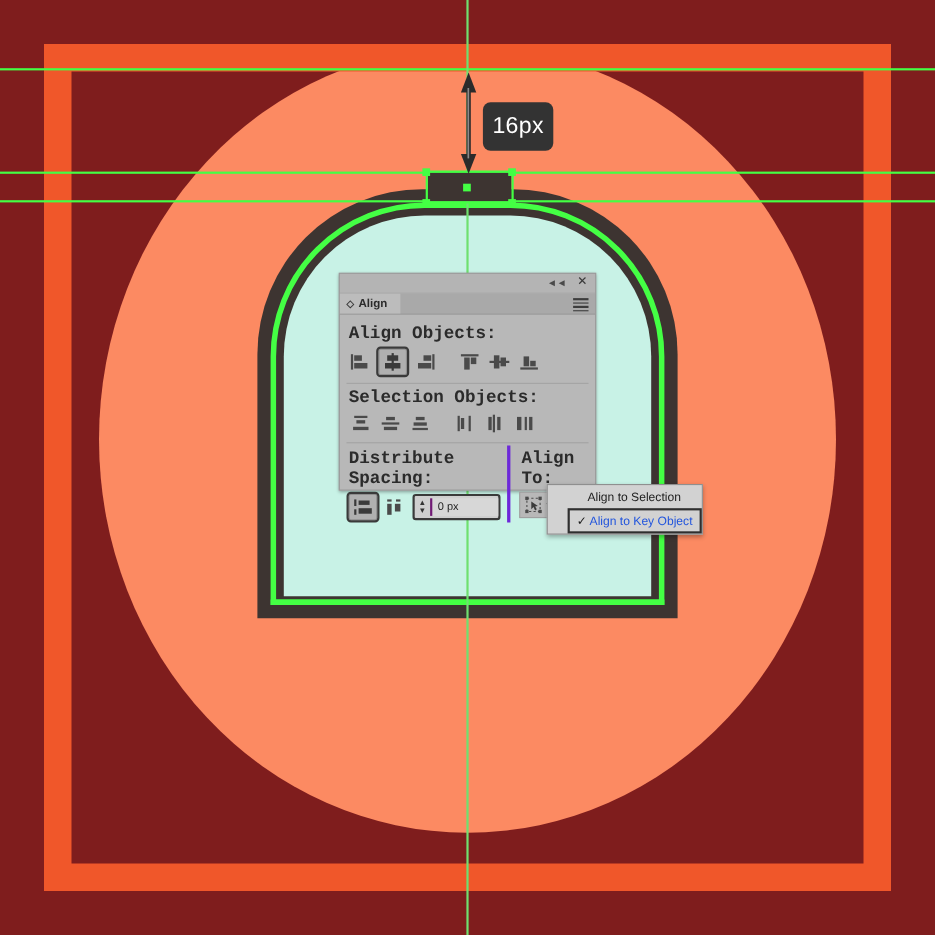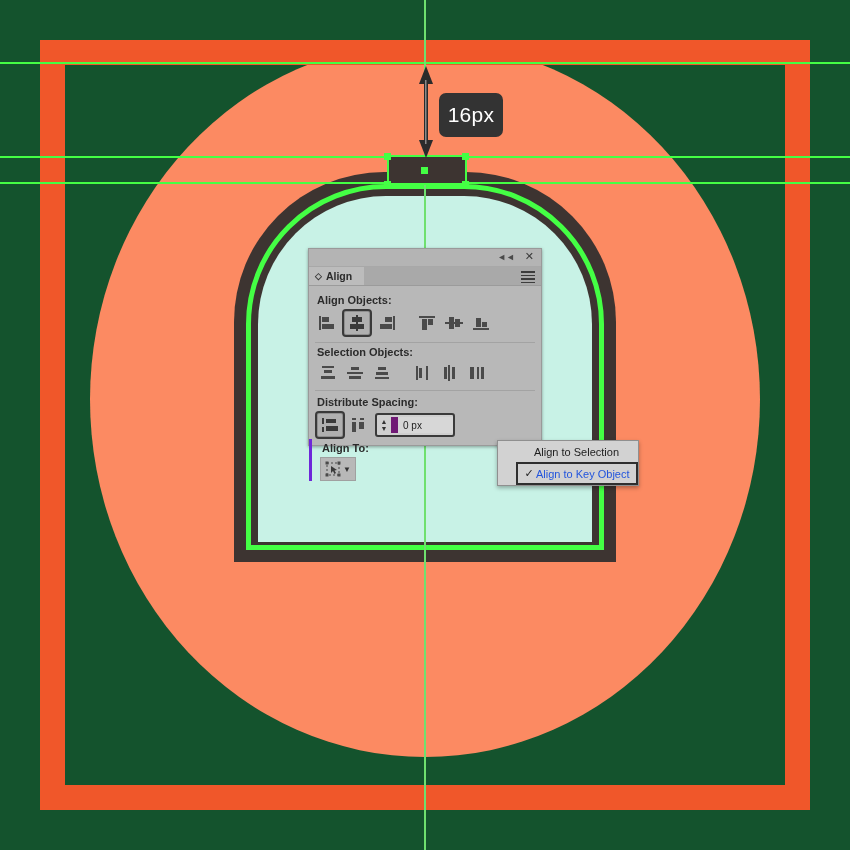--- a/index.html
+++ b/index.html
@@ -3,21 +3,21 @@
 <meta charset="utf-8">
 <style>
   html,body{margin:0;padding:0;}
   body{
     width:850px;height:850px;
     background:#ffffff;
     font-family:"Liberation Sans", sans-serif;
     overflow:hidden;
     position:relative;
   }
-  #stage{position:absolute;left:0;top:0;width:850px;height:850px;overflow:hidden;background:#14532d;}
+  #stage{position:absolute;left:0;top:0;width:850px;height:850px;overflow:hidden;background:#7f1d1d;}
 
   
   .art-circle{
     position:absolute;left:90px;top:42px;width:670px;height:715px;
     border-radius:50%;
     background:#fc8a62;
   }
   .frame{
     position:absolute;left:40px;top:40px;width:770px;height:770px;
     border:25px solid #f0572a;
@@ -84,41 +84,41 @@
   .panel-tabrow{height:18px;background:#a9a9a9;position:relative;border-bottom:1px solid #9b9b9b;}
   .panel-tab{
     position:absolute;left:0;top:0;height:18px;padding:0 12px 0 6px;
     background:#bcbcbc;display:flex;align-items:center;gap:4px;
     font-weight:bold;font-size:10.5px;color:#2b2b2b;
   }
   .tab-diamond{font-size:9px;color:#3a3a3a;}
   .panel-menu{position:absolute;right:6px;top:4px;width:14px;height:10px;}
   .panel-menu i{display:block;height:1.5px;background:#3d3d3d;margin-bottom:2px;}
   .panel-body{padding:5px 0 0 0;}
-  .sect-label{font-size:11px;font-weight:bold;color:#2b2b2b;margin:3px 0 3px 8px;}
+  .sect-label{font-size:16px;font-weight:bold;color:#2b2b2b;margin:3px 0 3px 8px;font-family:Liberation Mono, monospace;}
   .btn-row{display:flex;align-items:center;padding:0 6px;}
   .abtn{
     width:26px;height:24px;display:flex;align-items:center;justify-content:center;
     margin-right:1px;
   }
   .abtn.gap{margin-left:14px;}
   .abtn.active{
     border:2px solid #3a3a3a;border-radius:4px;background:#b0b0b0;
     box-shadow:inset 0 0 0 1px #8f8f8f;
   }
   .divider{height:1px;background:#a3a3a3;margin:5px 6px 2px 6px;}
-  .row-split{display:flex;flex-direction:column;}
+  .row-split{display:flex;}
   .col-left{width:152px;}
   .col-right{width:78px;border-left:3px solid #6d28d9;padding-left:8px;box-sizing:border-box;}
   .spin{
     display:flex;align-items:center;width:76px;height:20px;
     border:2px solid #3a3a3a;border-radius:3px;background:#cfcfcf;margin-left:2px;
   }
   .spin .arrows{width:14px;display:flex;flex-direction:column;align-items:center;justify-content:center;gap:1px;color:#333;font-size:7px;line-height:6px;}
-  .spin .val{flex:1;background:#d7d7d7;height:16px;display:flex;align-items:center;padding-left:5px;font-size:10px;color:#222;border-left:7px solid #701a75;}
+  .spin .val{flex:1;background:#d7d7d7;height:16px;display:flex;align-items:center;padding-left:5px;font-size:10px;color:#222;border-left:2px solid #701a75;}
   .alignto-btn{
     display:flex;align-items:center;gap:2px;width:34px;height:22px;
     background:#b8b8b8;border:1px solid #a0a0a0;justify-content:center;
   }
 
   
   .dropdown{
     position:absolute;left:497px;top:440px;width:140px;
     background:#d2d2d2;border:1px solid #8f8f8f;
     box-shadow:0 2px 4px rgba(0,0,0,.3);

